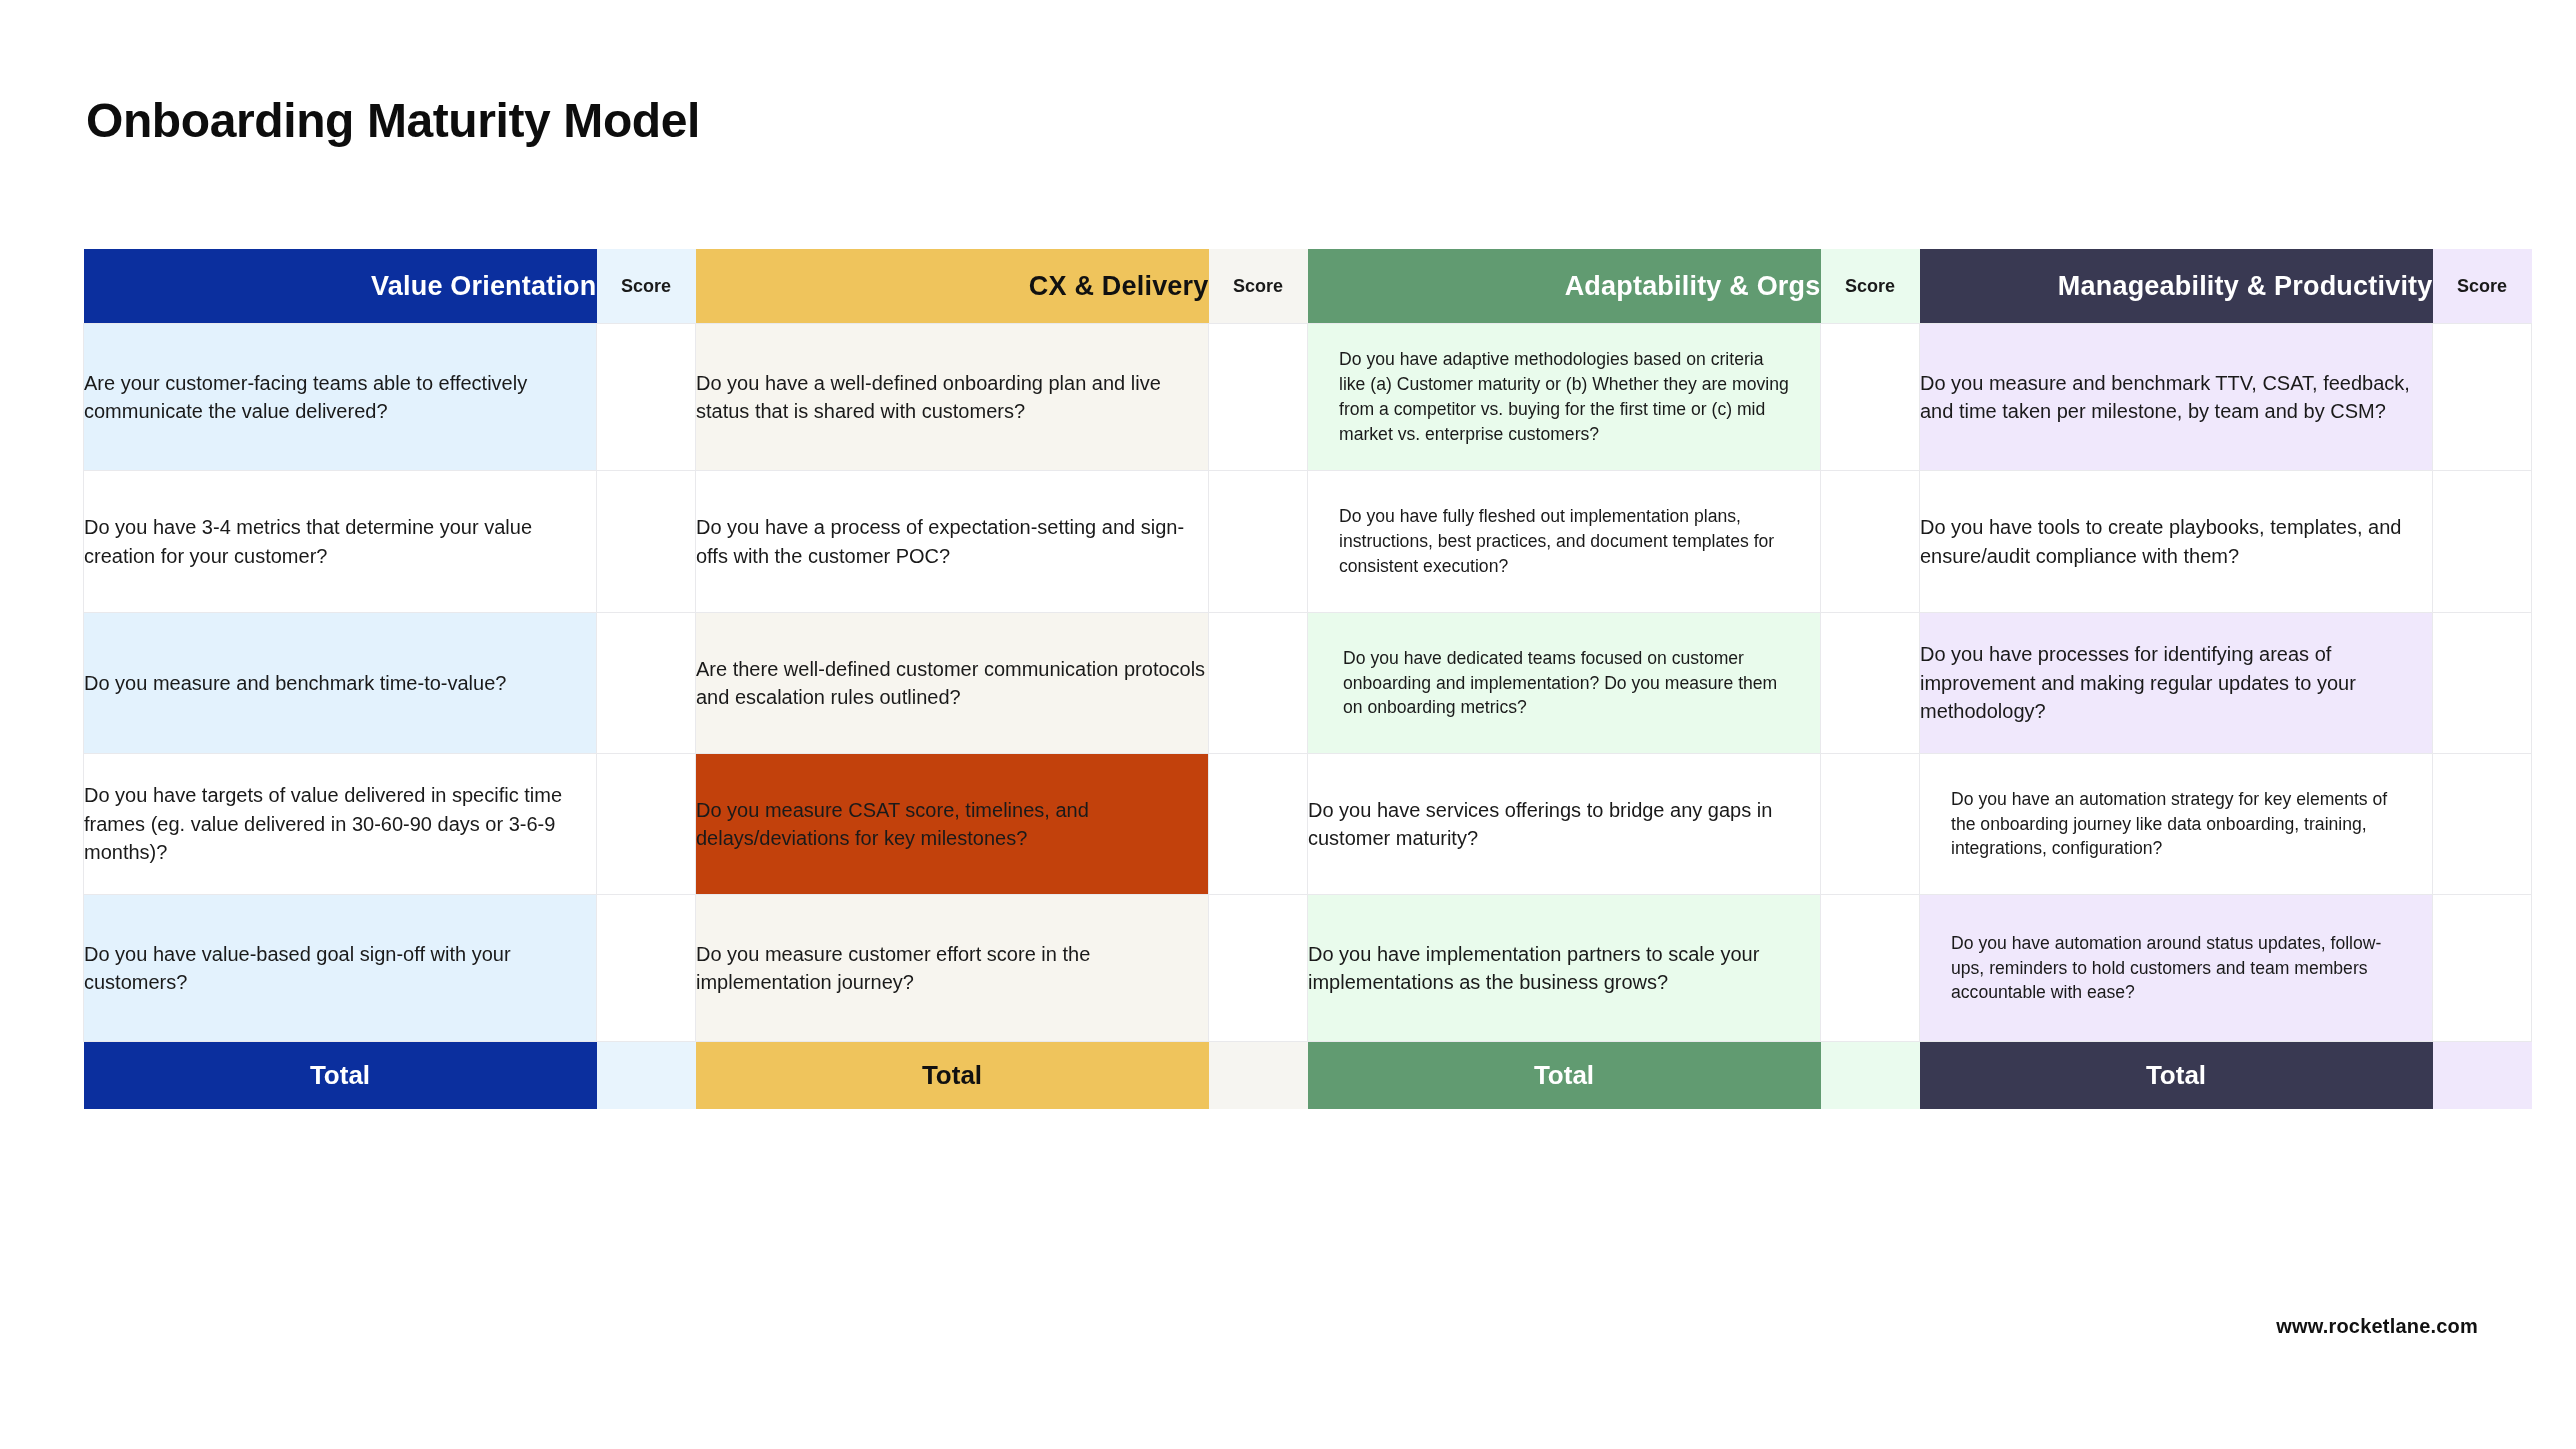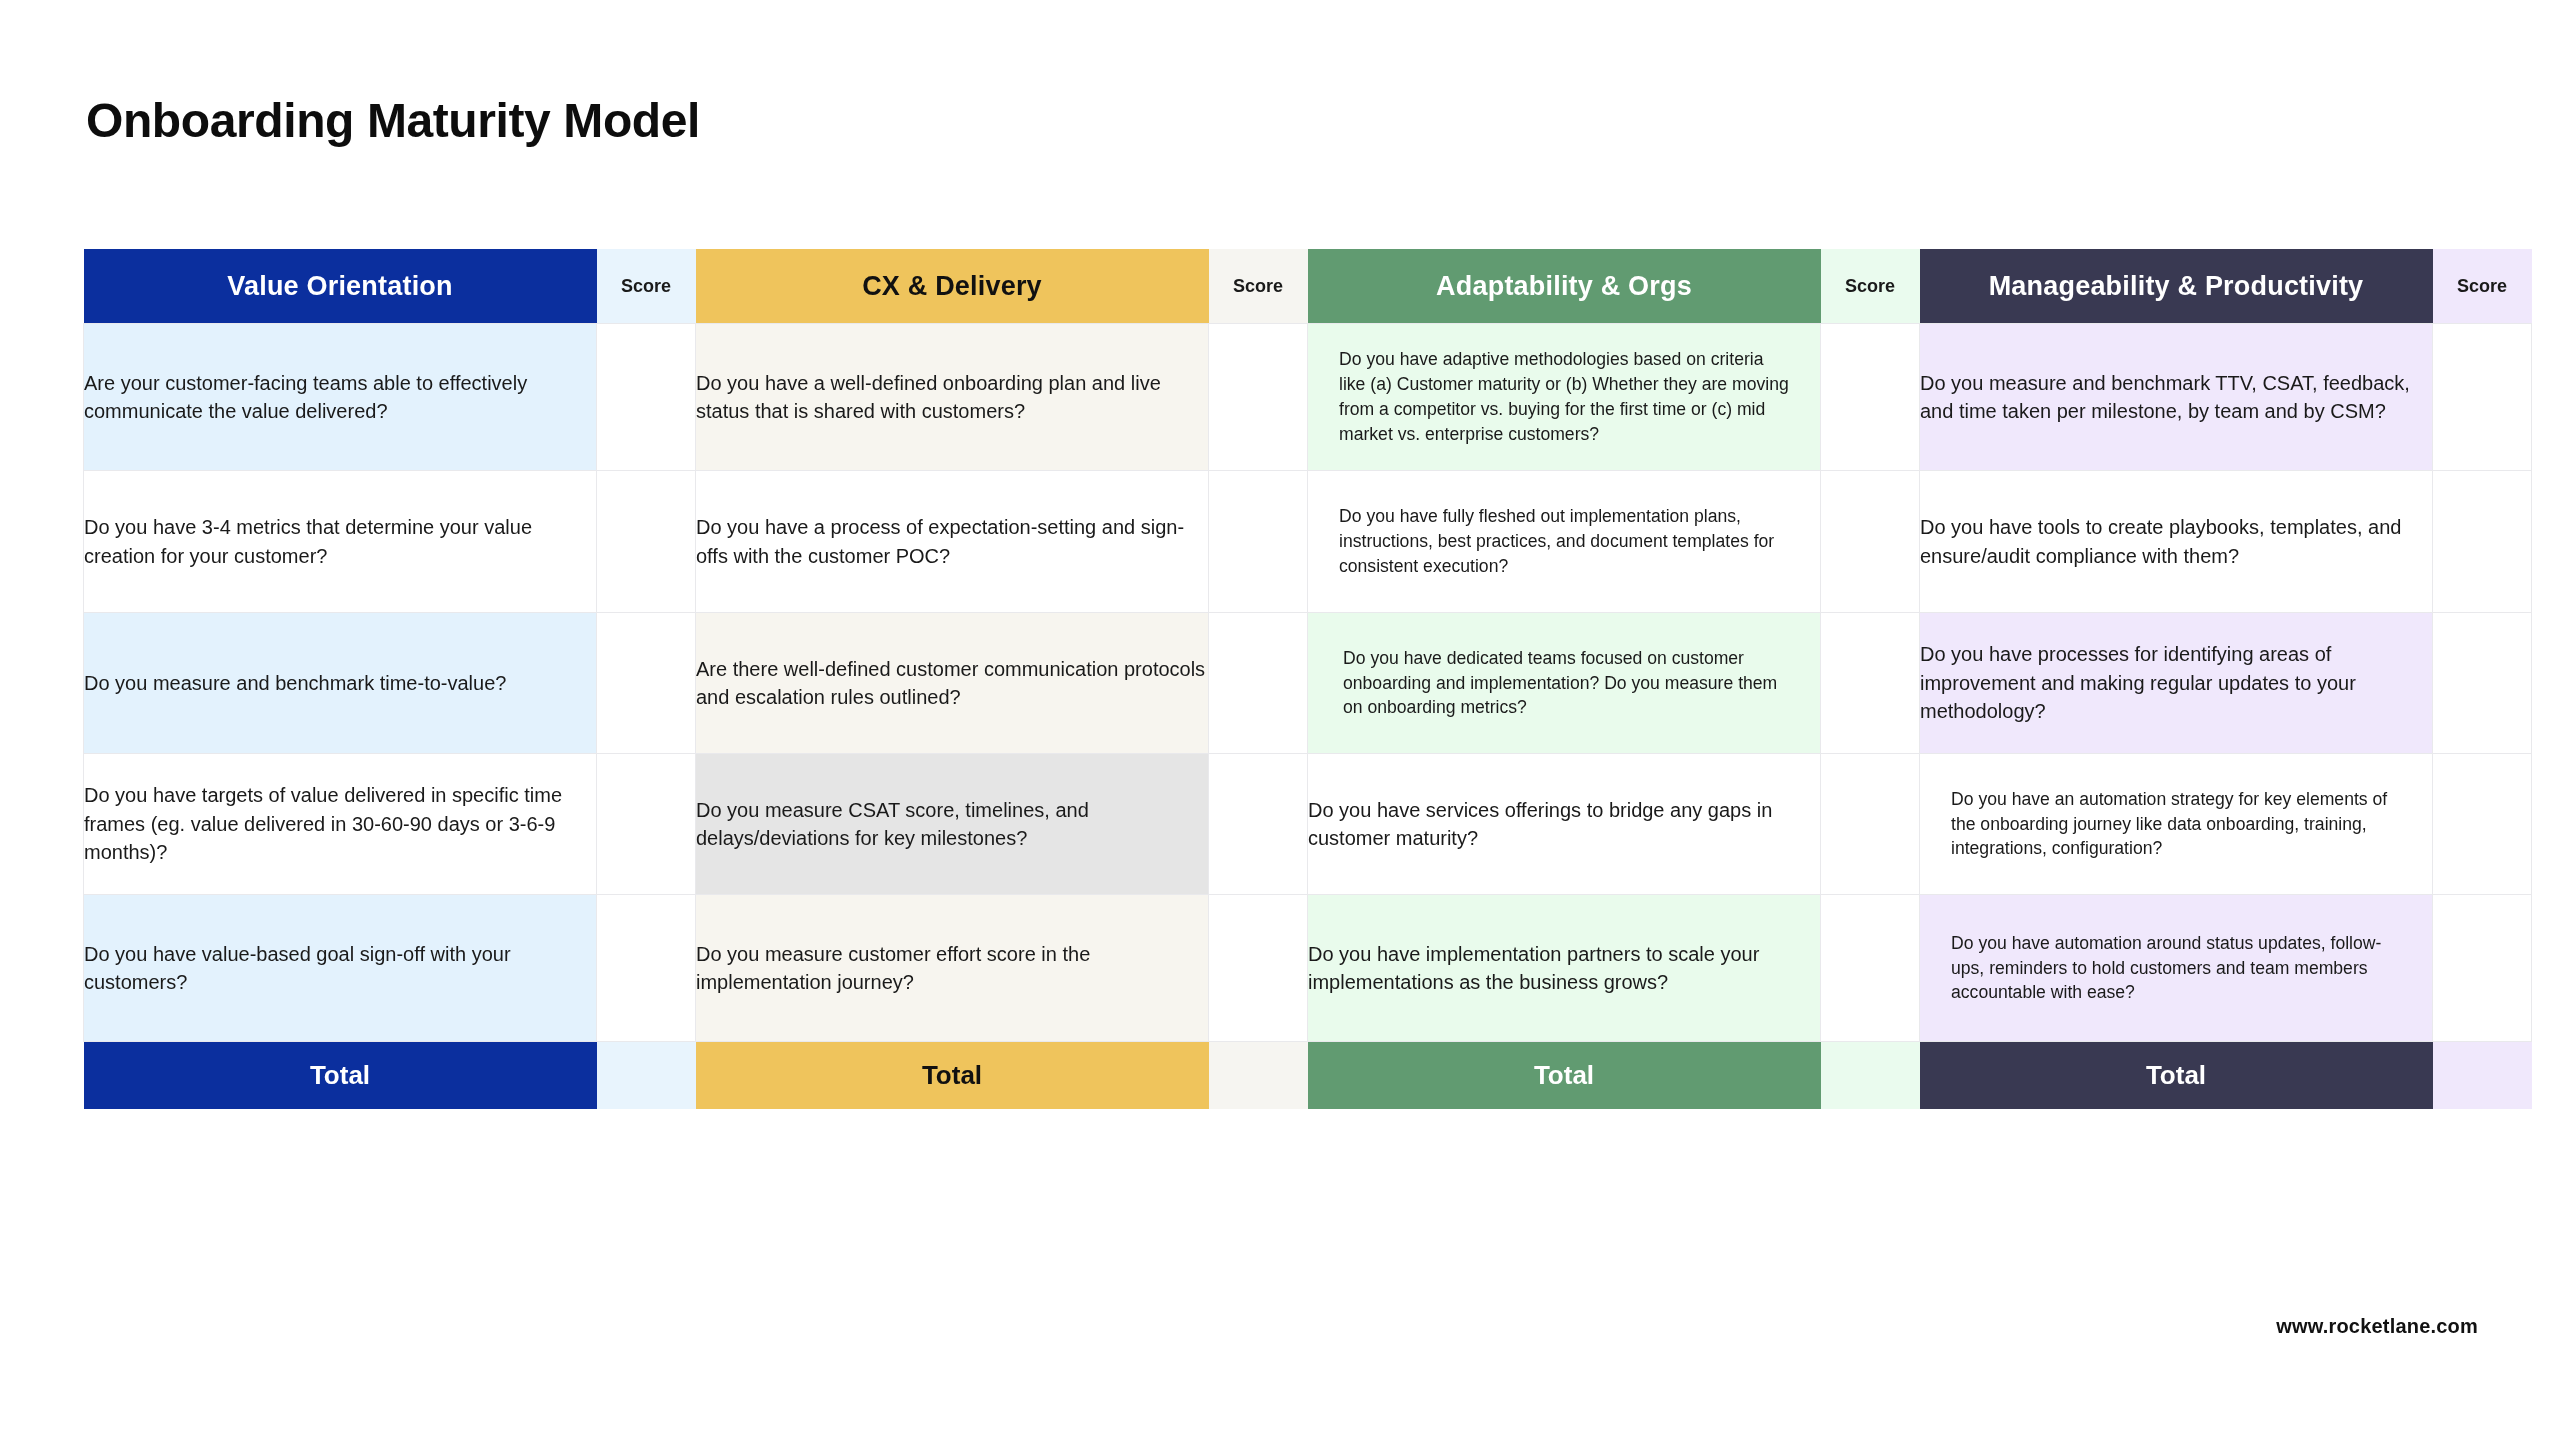--- a/index.html
+++ b/index.html
@@ -49,21 +49,21 @@
     vertical-align: middle;
   }
 
   
   col.c-q  { width: 513px; }
   col.c-s  { width: 99px; }
 
   
   .hdr-cat {
     height: 74px;
-    text-align: center;
+    text-align: right;
     font-size: 27px;
     font-weight: bold;
     letter-spacing: 0.2px;
     border: none !important;
   }
   .hdr-score {
     height: 74px;
     text-align: center;
     font-size: 18px;
     font-weight: bold;
@@ -174,21 +174,21 @@
           <td class="qcell" style="background: rgb(247, 245, 239);">Are there well-defined customer communication protocols and escalation rules outlined?</td>
           <td class="scell"></td>
           <td class="qcell small" style="background: rgb(233, 251, 236); padding-left: 35px;">Do you have dedicated teams focused on customer onboarding and implementation? Do you measure them on onboarding metrics?</td>
           <td class="scell"></td>
           <td class="qcell" style="background: rgb(240, 232, 252);">Do you have processes for identifying areas of improvement and making regular updates to your methodology?</td>
           <td class="scell"></td>
         </tr>
         <tr class="r3">
           <td class="qcell" style="background: rgb(255, 255, 255);">Do you have targets of value delivered in specific time frames (eg. value delivered in 30-60-90 days or 3-6-9 months)?</td>
           <td class="scell"></td>
-          <td class="qcell" style="background: #e5e5e5;">Do you measure CSAT score, timelines, and delays/deviations for key milestones?</td>
+          <td class="qcell" style="background: #c2410c;">Do you measure CSAT score, timelines, and delays/deviations for key milestones?</td>
           <td class="scell"></td>
           <td class="qcell" style="background: rgb(255, 255, 255); margin-left: 36px;">Do you have services offerings to bridge any gaps in customer maturity?</td>
           <td class="scell"></td>
           <td class="qcell small" style="background: rgb(255, 255, 255);">Do you have an automation strategy for key elements of the onboarding journey like data onboarding, training, integrations, configuration?</td>
           <td class="scell"></td>
         </tr>
         <tr class="r4">
           <td class="qcell" style="background: rgb(227, 242, 253);">Do you have value-based goal sign-off with your customers?</td>
           <td class="scell"></td>
           <td class="qcell" style="background: rgb(247, 245, 239);">Do you measure customer effort score in the implementation journey?</td>

